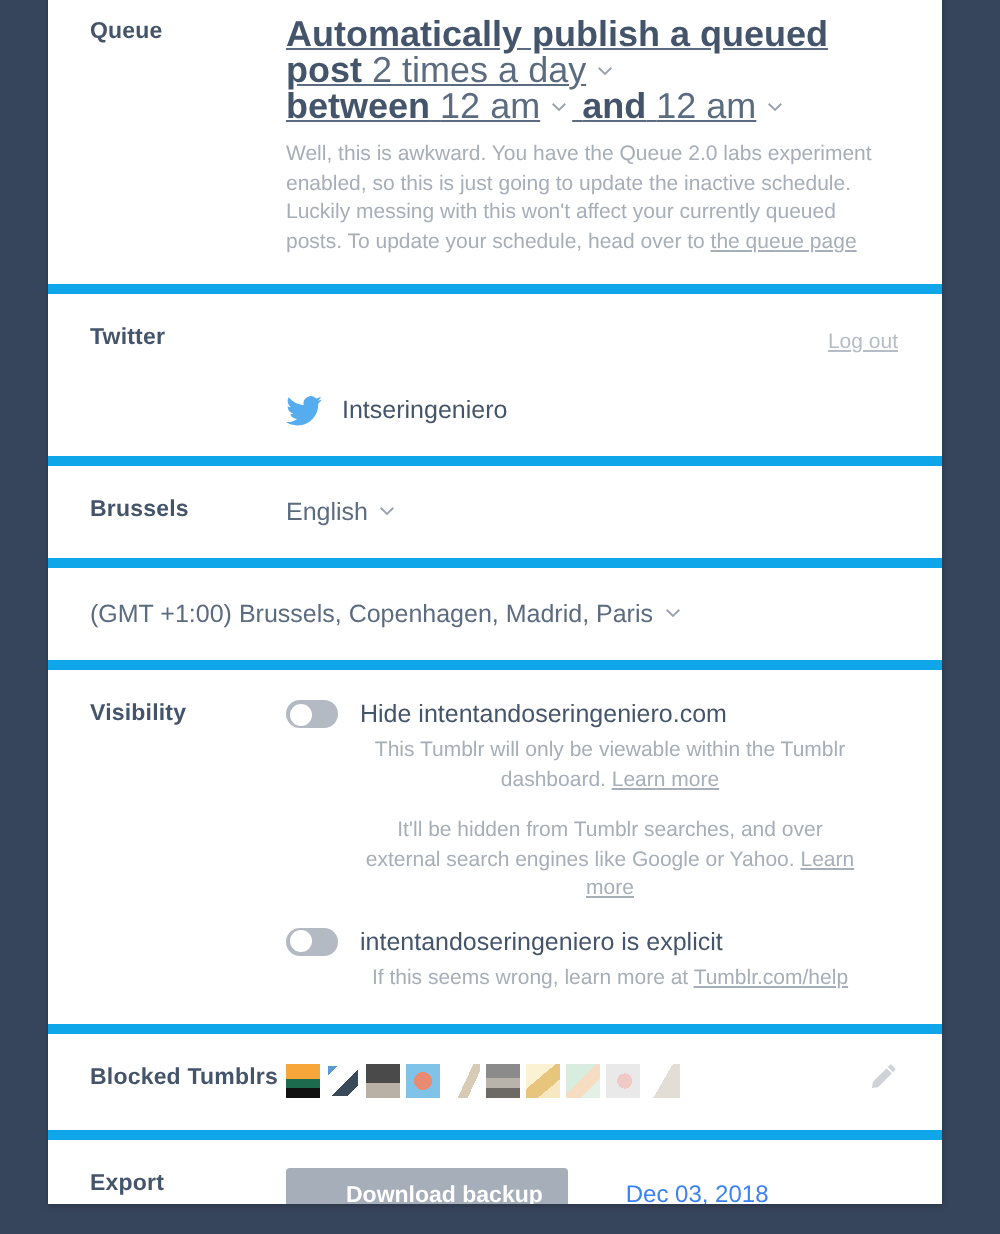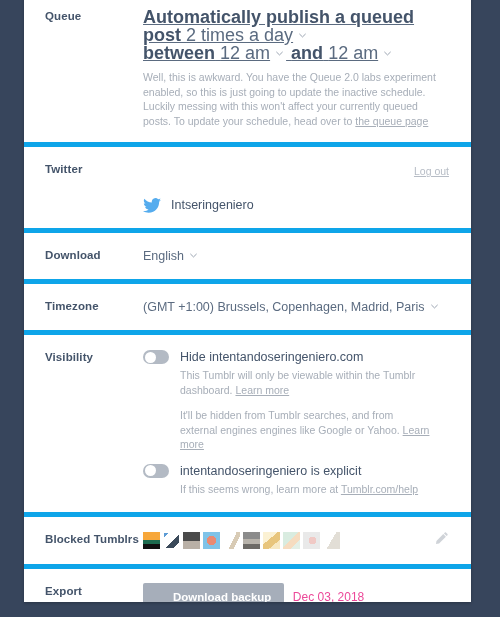--- a/index.html
+++ b/index.html
@@ -133,20 +133,21 @@
     font-size: 12.5px;
     color: #44546a;
     line-height: 16px;
   }
   .vis-desc {
     font-size: 10.5px;
     color: #a7aeb8;
     line-height: 14.5px;
     margin: 3px 0 0 37px;
     max-width: 250px;
+    text-align: center;
   }
   .vis-desc a { color: #a7aeb8; text-decoration: underline; }
 
   
   .avatars { display: flex; align-items: center; gap: 3px; padding-top: 1px; }
   .avatar {
     width: 17px;
     height: 17px;
     flex: 0 0 17px;
     background-size: cover;
@@ -163,22 +164,22 @@
     font-weight: bold;
     border: none;
     border-radius: 2px;
     padding: 8px 13px 8px 30px;
     line-height: 13px;
     font-family: "Liberation Sans", sans-serif;
     cursor: pointer;
   }
   .backup-date {
     font-size: 12px;
-    color: #ec4899;
-    margin-left: 4px;
+    color: #3b82f6;
+    margin-left: 24px;
   }
   .export-row2 { margin-top: 9px; }
 </style>
 </head>
 <body>
 
 <div class="card">
 
   <div class="row">
     <div class="row-label">Queue</div>
@@ -215,30 +216,29 @@
         </span>
         <span class="tw-name">Intseringeniero</span>
       </div>
     </div>
     <div class="row-aside">
       <a class="logout" href="#">Log out</a>
     </div>
   </div>
 
   <div class="row">
-    <div class="row-label">Download</div>
+    <div class="row-label">Brussels</div>
     <div class="row-body">
       <div class="select-text"><span>English</span><span class="chev"><svg viewBox="0 0 10 10" width="9" height="9">
               <path d="M1.5 3.2 L5 6.6 L8.5 3.2" fill="none" stroke="#9aa3b0" stroke-width="1.1"></path>
             </svg></span></div>
     </div>
   </div>
 
   <div class="row">
-    <div class="row-label">Timezone</div>
     <div class="row-body">
       <div class="select-text"><span>(GMT +1:00) Brussels, Copenhagen, Madrid, Paris</span><span class="chev"><svg viewBox="0 0 10 10" width="9" height="9">
               <path d="M1.5 3.2 L5 6.6 L8.5 3.2" fill="none" stroke="#9aa3b0" stroke-width="1.1"></path>
             </svg></span></div>
     </div>
   </div>
 
   <div class="row">
     <div class="row-label">Visibility</div>
     <div class="row-body">
@@ -247,21 +247,21 @@
         <div class="vis-head">
           <div class="toggle">
               <div class="knob"></div>
             </div>
           <div class="vis-title">Hide intentandoseringeniero.com</div>
         </div>
         <div class="vis-desc"><span>This Tumblr will only be viewable within the Tumblr dashboard. </span><a href="#">Learn more</a></div>
       </div>
 
       <div class="vis-item">
-        <div class="vis-desc"><span>It'll be hidden from Tumblr searches, and from external engines engines like Google or Yahoo. </span><a href="#">Learn more</a></div>
+        <div class="vis-desc"><span>It'll be hidden from Tumblr searches, and over external search engines like Google or Yahoo. </span><a href="#">Learn more</a></div>
       </div>
 
       <div class="vis-item">
         <div class="vis-head">
           <div class="toggle">
               <div class="knob"></div>
             </div>
           <div class="vis-title">intentandoseringeniero is explicit</div>
         </div>
         <div class="vis-desc"><span>If this seems wrong, learn more at </span><a href="#">Tumblr.com/help</a></div>

